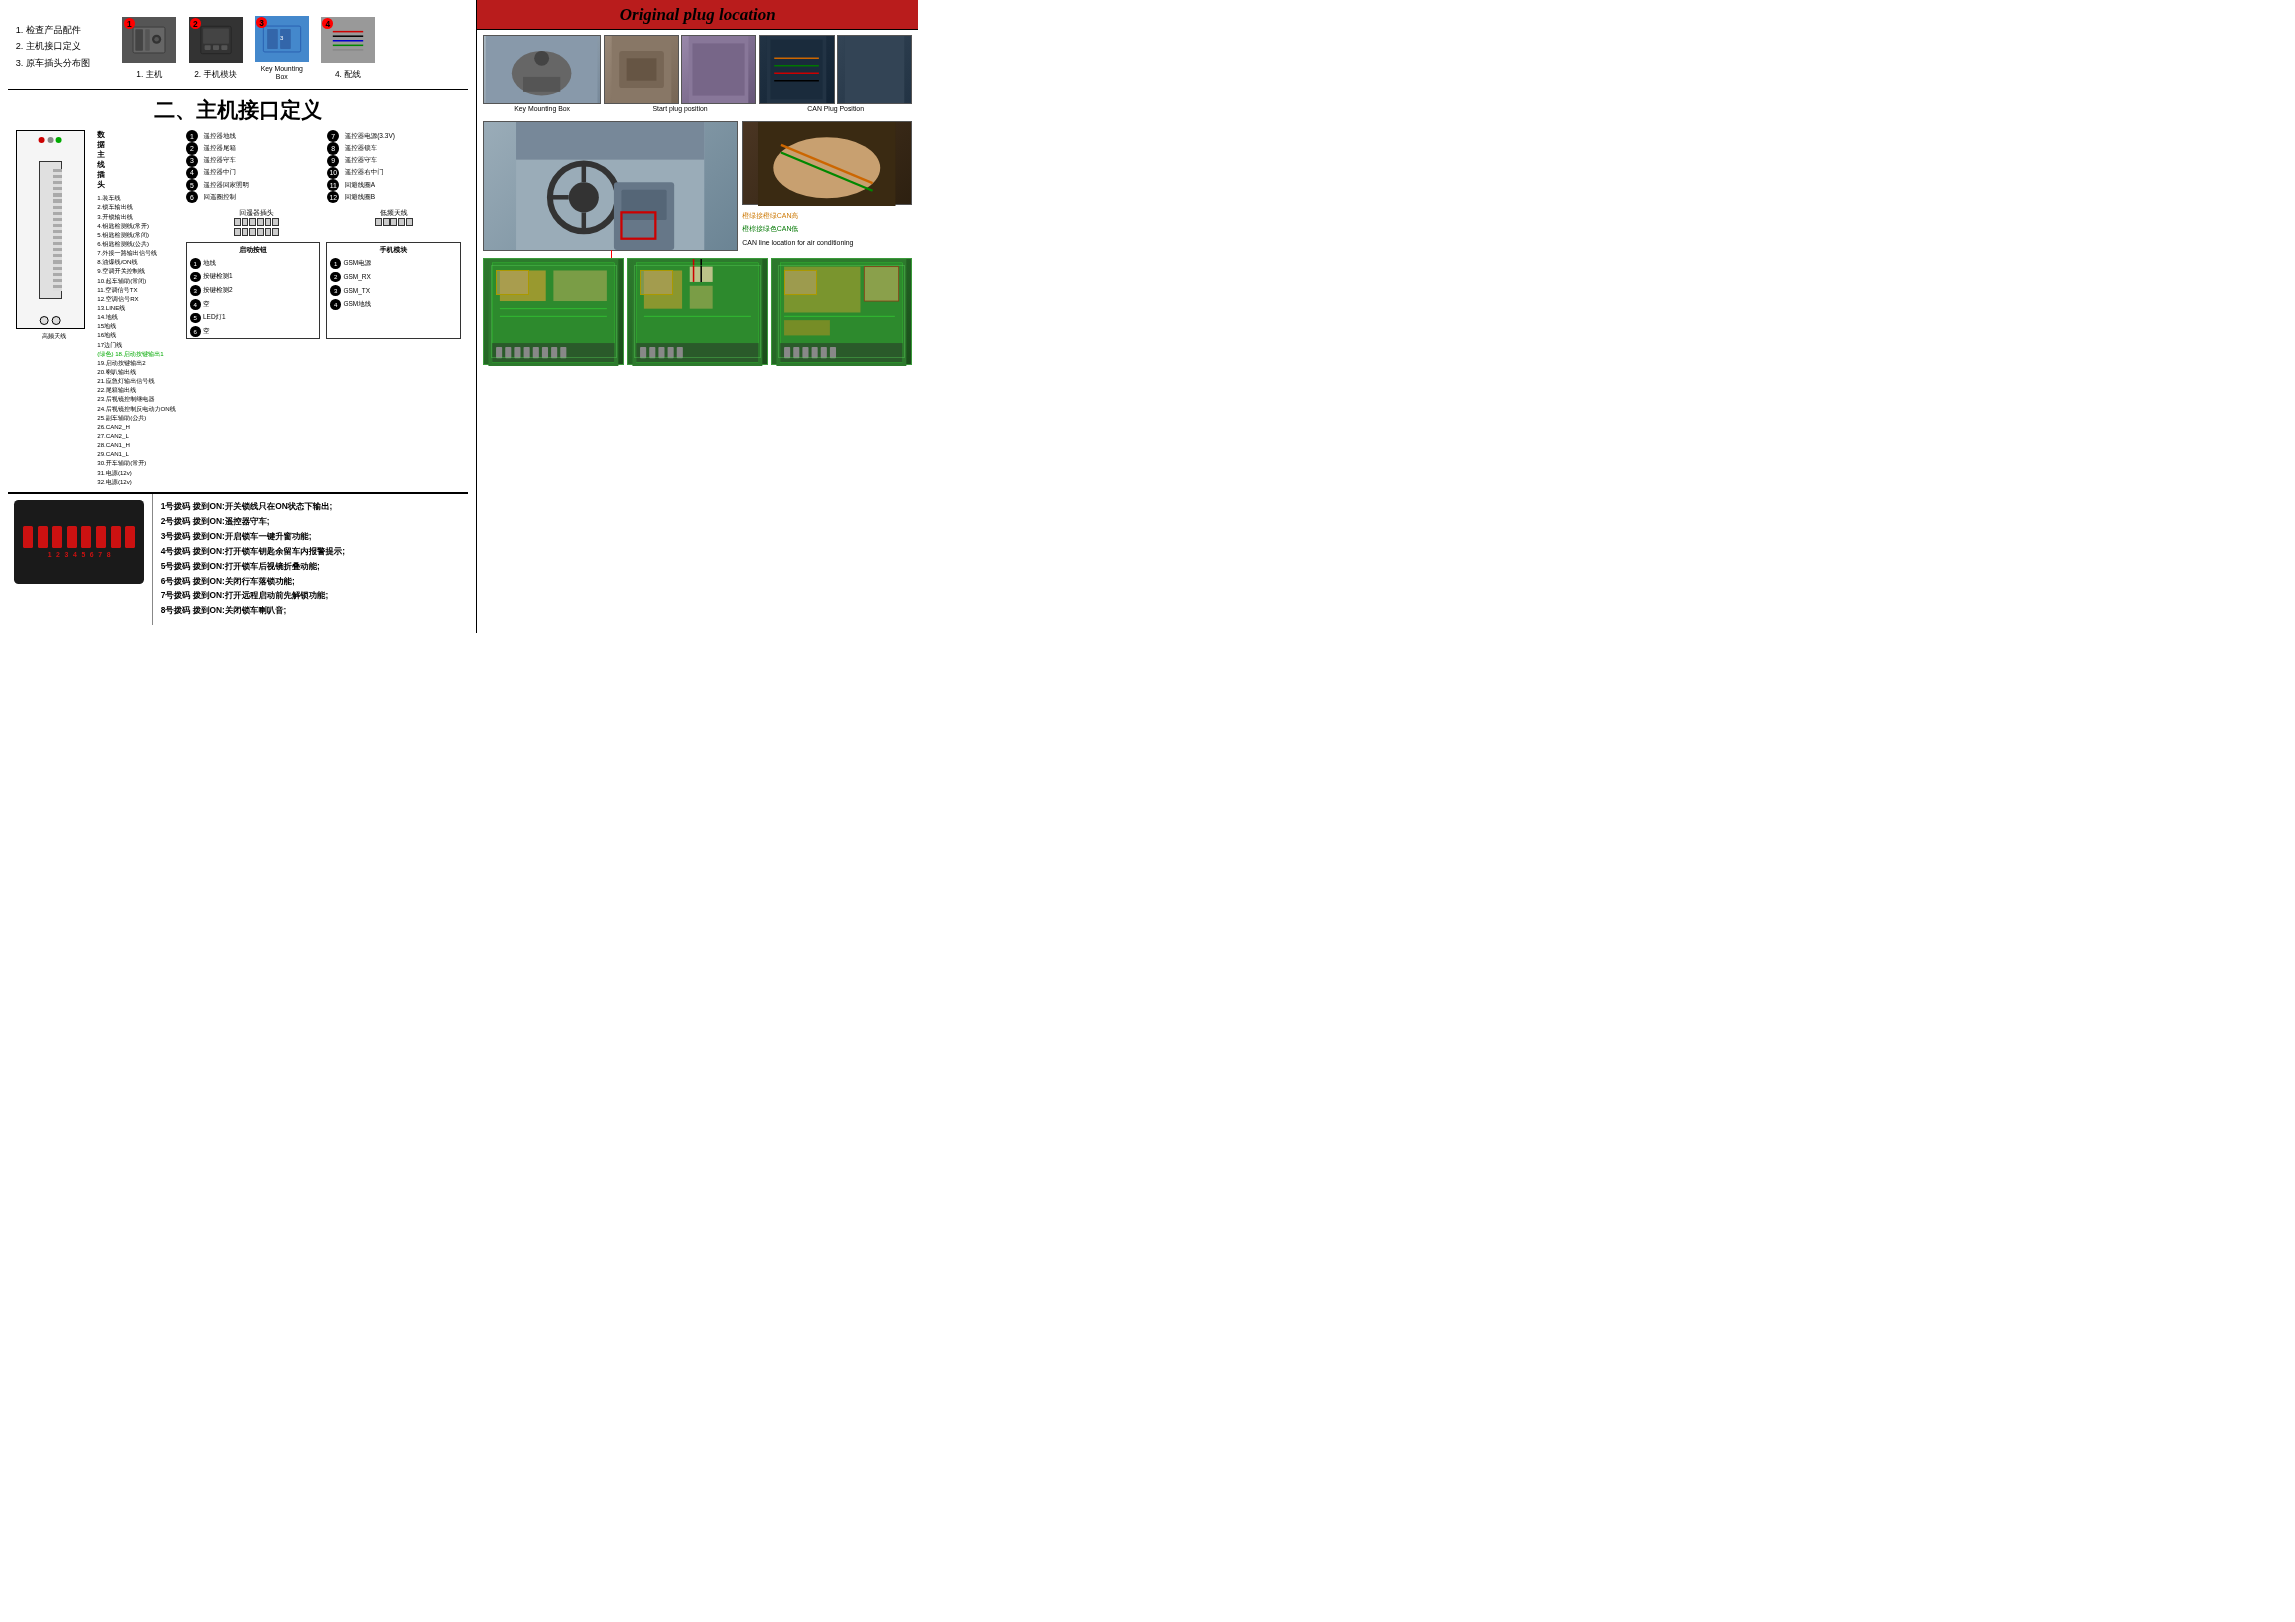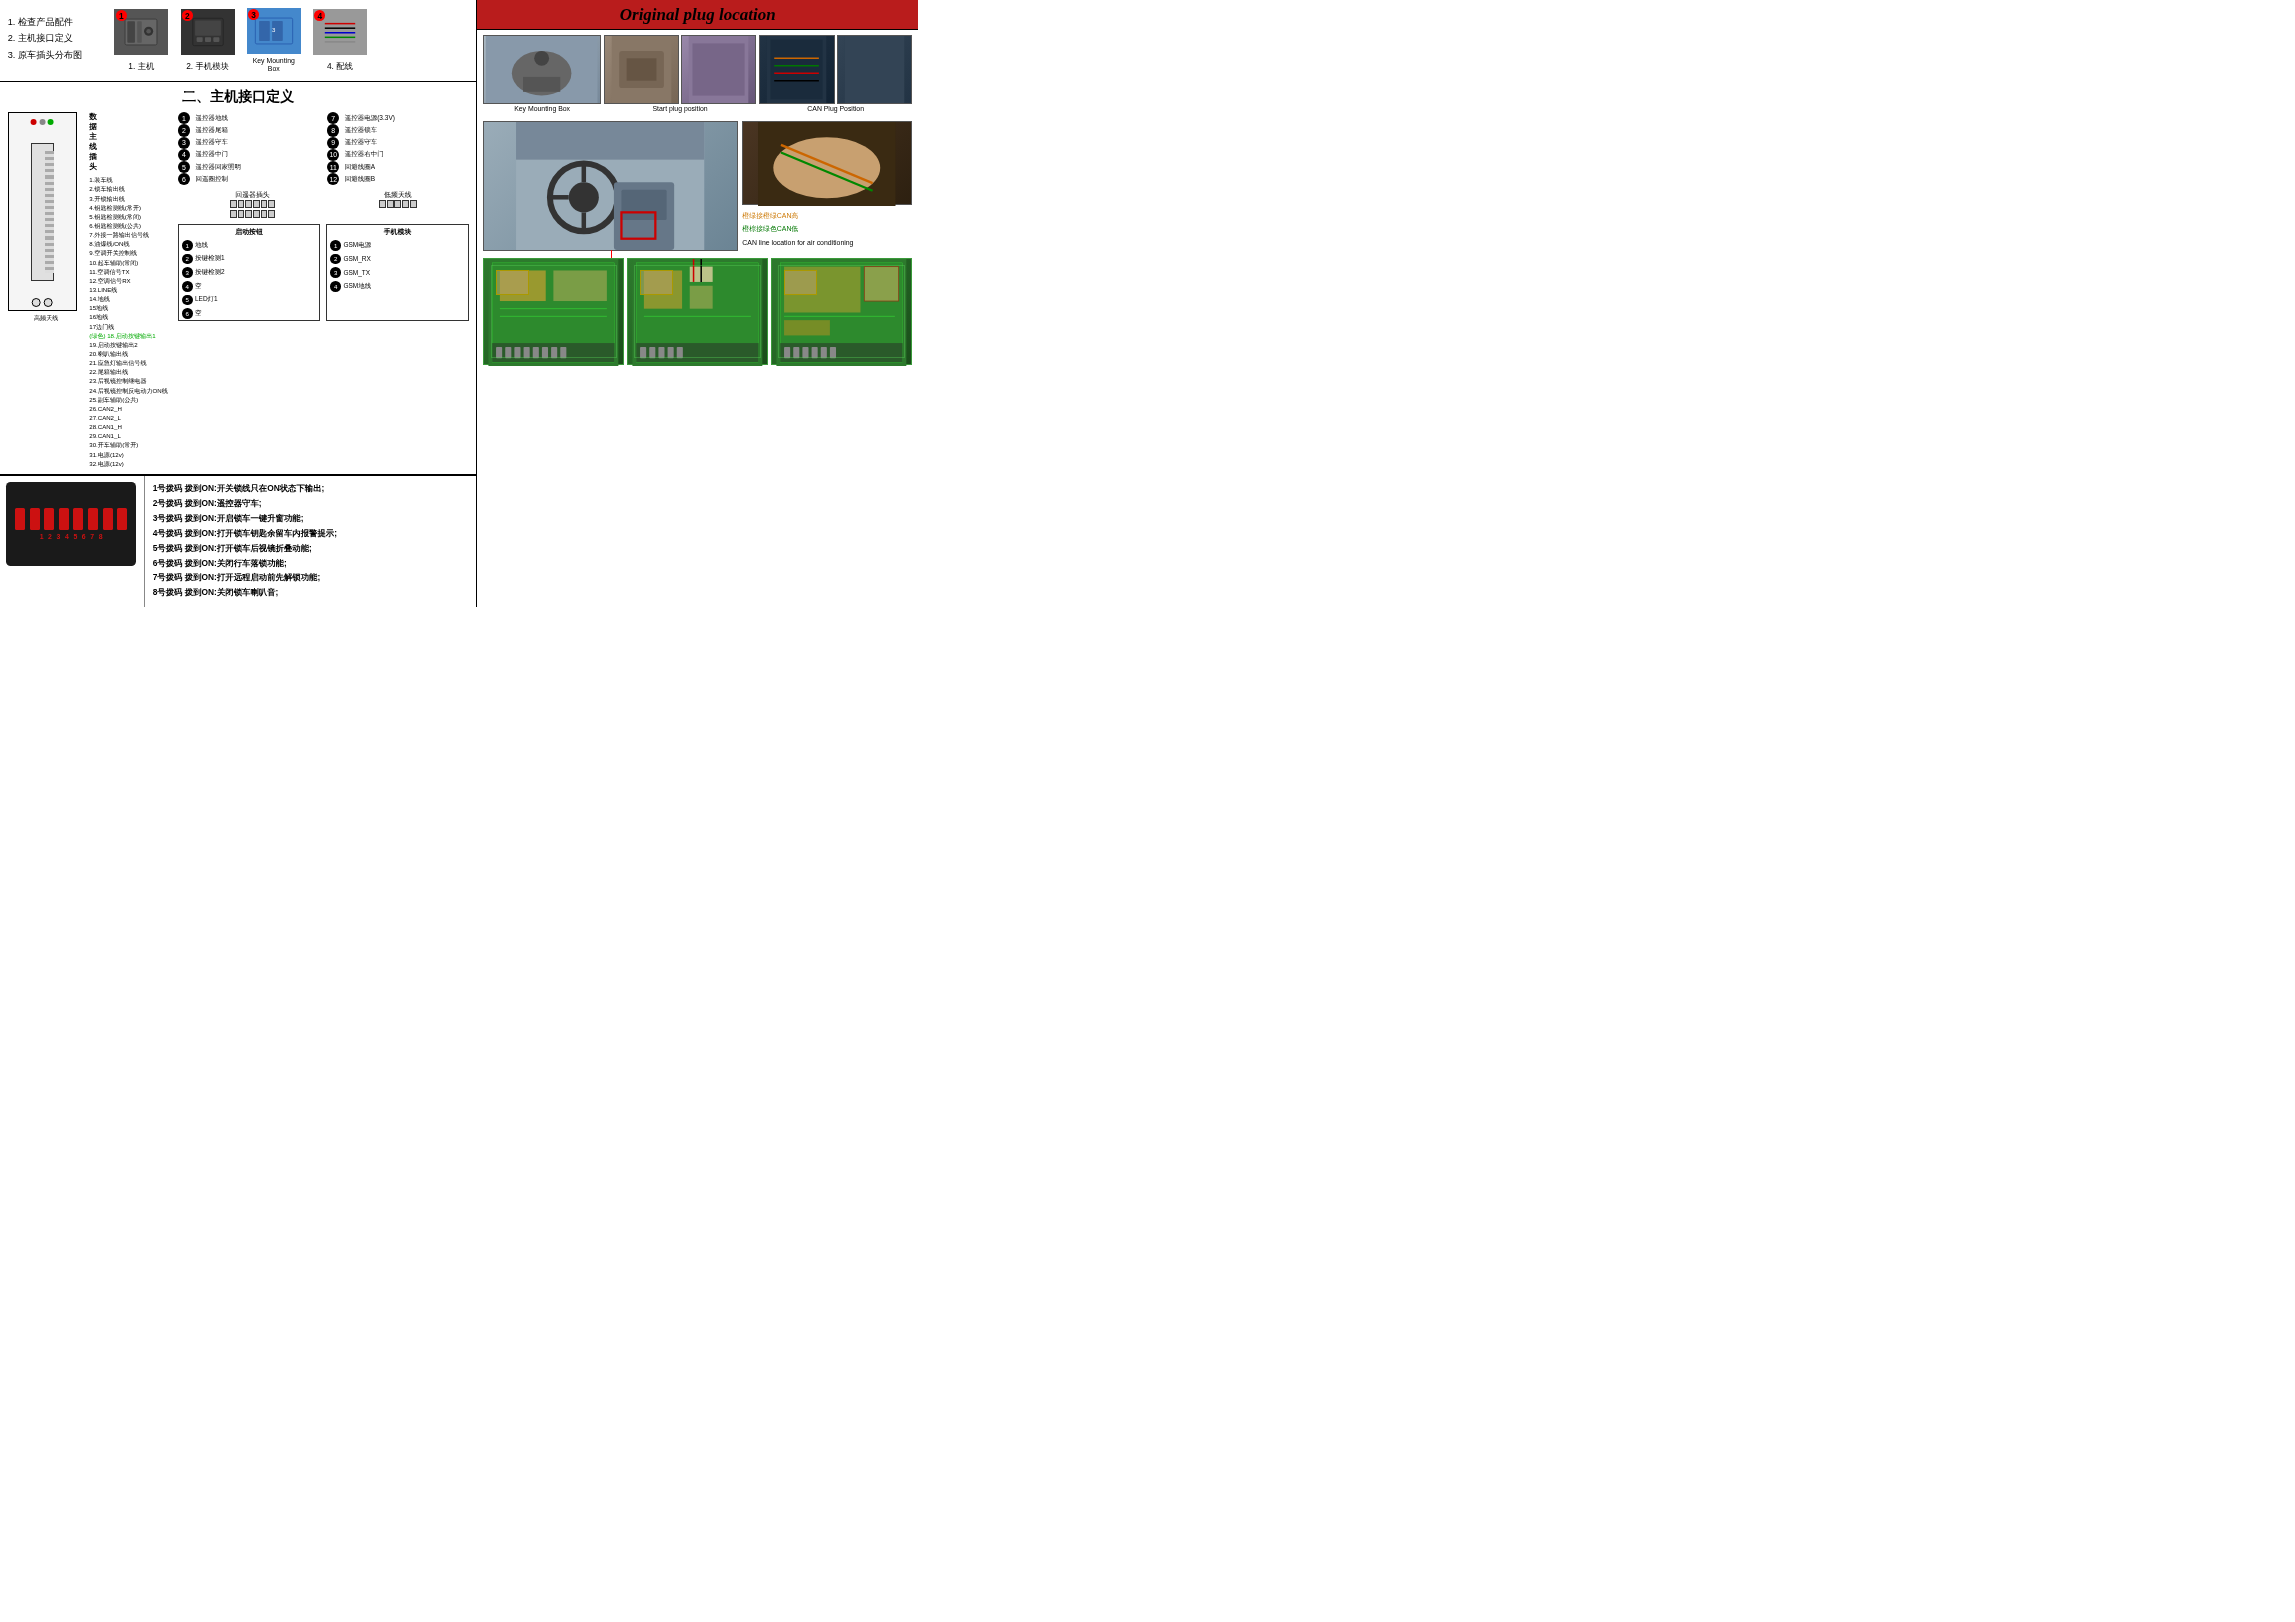--- a/index.html
+++ b/index.html
@@ -33,21 +33,21 @@
     
     .main-layout {
       display: flex;
       width: 100%;
     }
 
     
     .left-panel {
       width: 52%;
       border-right: 1.5px solid #000;
-      padding: 0;
+      padding: 8px;
     }
 
     
     .components-section {
       border-bottom: 1.5px solid #000;
       padding: 7.7px;
       display: flex;
       gap: 7.7px;
       align-items: center;
     }
@@ -118,21 +118,21 @@
     }
 
     
     .interface-section {
       padding: 6.1px 7.7px;
       border-bottom: 1.5px solid #000;
     }
 
     .interface-title {
       text-align: center;
-      font-size: 14px;
+      font-size: 21px;
       font-weight: bold;
       margin-bottom: 6.1px;
       color: #000;
     }
 
     .dot {
       width: 6.1px;
       height: 6.1px;
       border-radius: 50%;
     }

